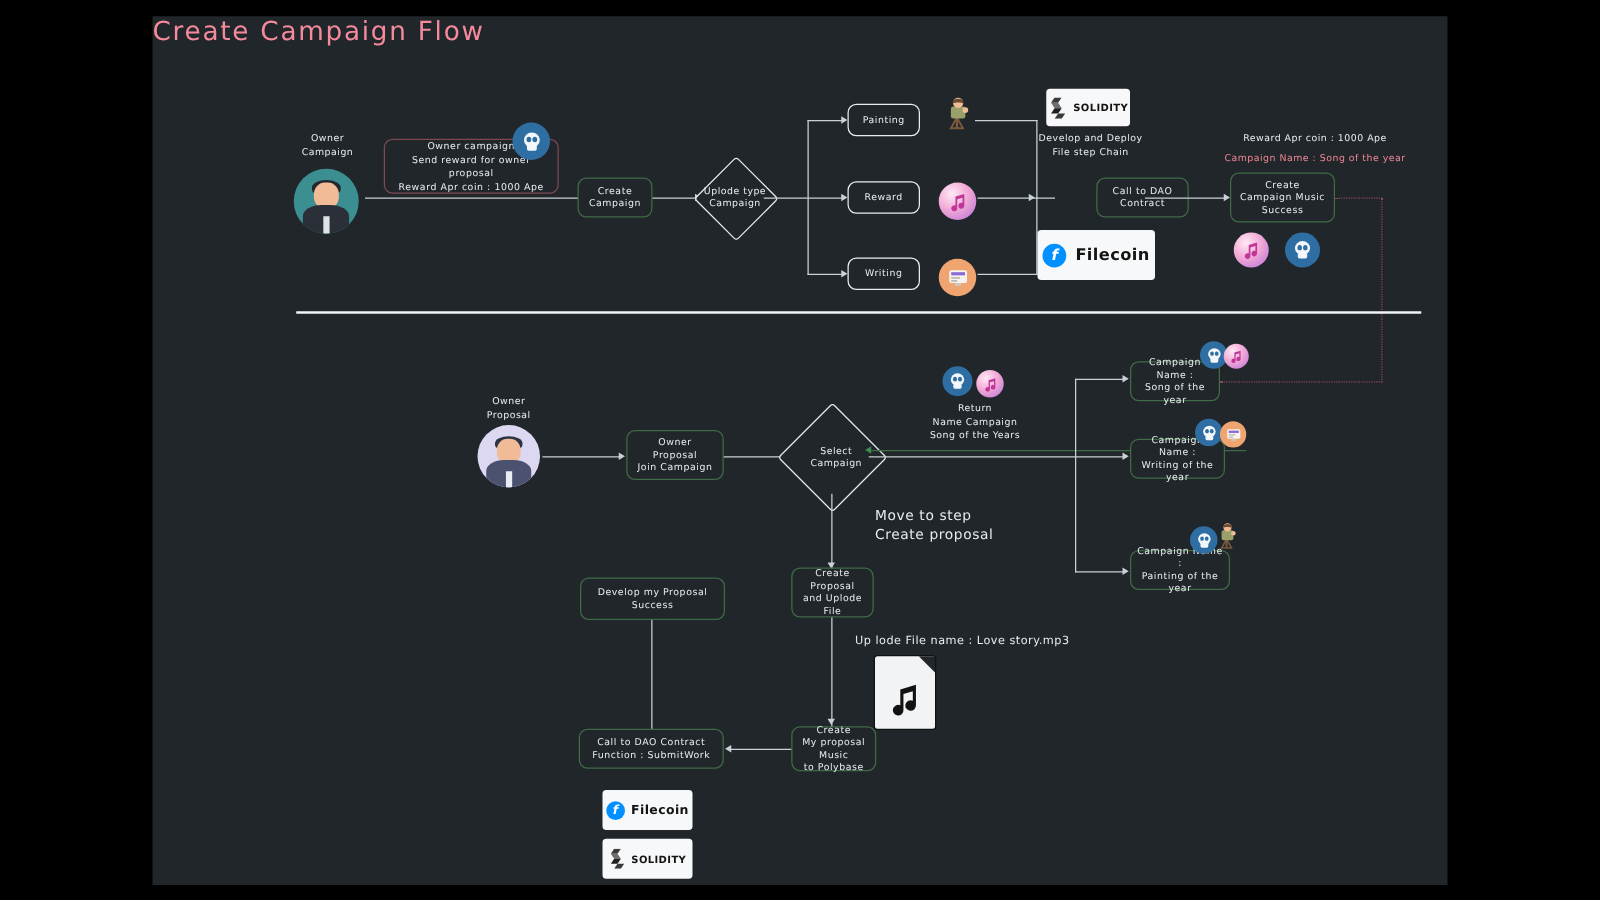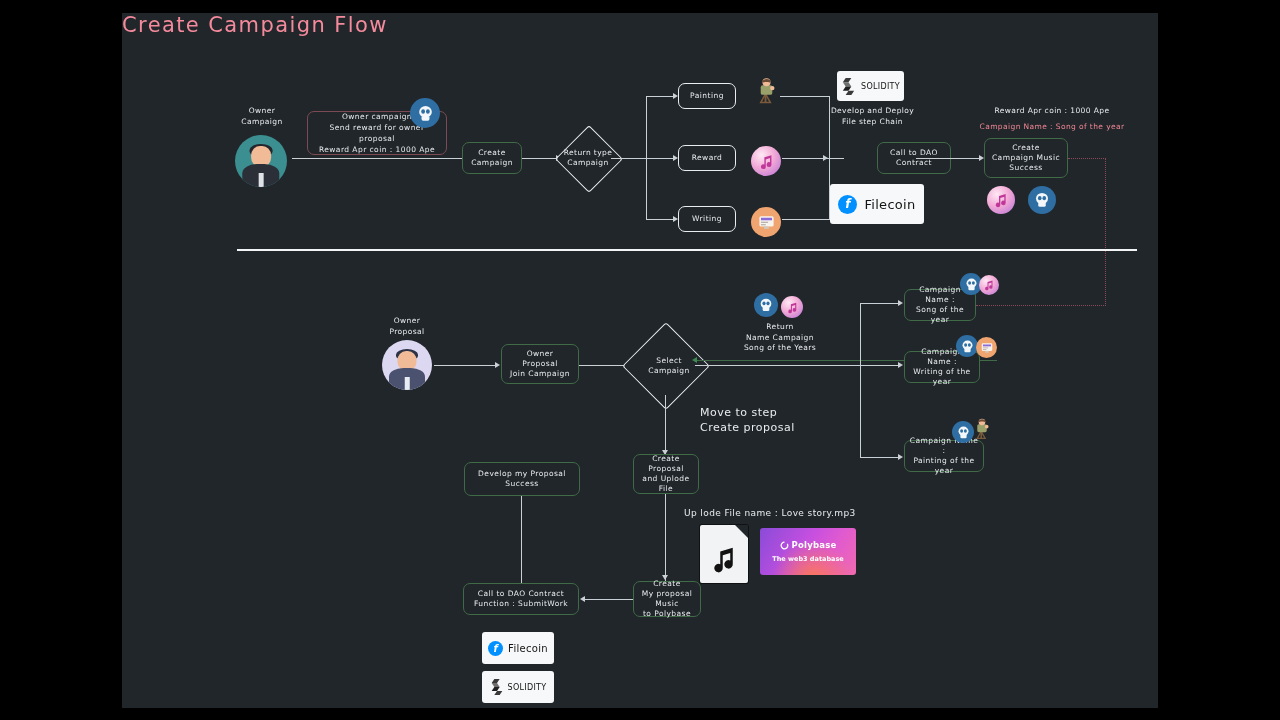--- a/index.html
+++ b/index.html
@@ -51,21 +51,21 @@
 
   
   .tok{position:absolute;border-radius:50%;display:flex;align-items:center;justify-content:center;font-size:11px;overflow:hidden;}
   .tok.ape{background:#2f6ea3;color:#eef4f8;}
   .tok.music{background:radial-gradient(circle at 35% 30%,#ffe9f4 0%,#f2a9d6 45%,#b46fd6 100%);color:#c0379a;}
   .tok.writing{background:#f0a46f;}
   .tok.paint{background:transparent;}
 
   
   .chip{position:absolute;background:#f7f8f9;border-radius:3px;display:flex;align-items:center;justify-content:center;gap:5px;}
-  .chip .txt{font-family:"DejaVu Sans",sans-serif;font-weight:400;color:#141414;letter-spacing:.3px;}
+  .chip .txt{font-family:"DejaVu Sans",sans-serif;font-weight:700;color:#141414;letter-spacing:.3px;}
   .fc-dot{border-radius:50%;background:#0090ff;color:#fff;display:flex;align-items:center;justify-content:center;font-style:italic;font-weight:700;}
   .sol{display:inline-block;}
 
   .polycard{position:absolute;border-radius:3px;background:
       radial-gradient(ellipse at 55% 115%,#ff7a4d 0%,rgba(255,122,77,0) 55%),
       linear-gradient(120deg,#8a4bd8 0%,#c64fe0 45%,#e05ad0 70%,#f06ab0 100%);
       display:flex;flex-direction:column;align-items:center;justify-content:center;color:#fff;}
   .polycard .t1{font-size:8.5px;font-weight:700;letter-spacing:.2px;display:flex;align-items:center;gap:3px;}
   .polycard .t2{font-size:6.5px;font-weight:700;margin-top:5px;}
 
@@ -104,21 +104,21 @@
   <div class="ln h" style="left:170px;top:145px;width:175px;"></div>
   <div class="arrow r" style="left:344px;top:141.5px;"></div>
 
   <div class="node" style="left:340px;top:129px;width:60px;height:32px;">Create
 Campaign</div>
 
   <div class="ln h" style="left:400px;top:145px;width:35px;"></div>
   <div class="arrow r" style="left:434px;top:141.5px;"></div>
 
   <div class="diamond" style="left:443px;top:122px;width:46px;height:46px;"></div>
-  <div class="diamond-label" style="left:438px;top:131px;width:56px;height:28px;">Return type
+  <div class="diamond-label" style="left:438px;top:131px;width:56px;height:28px;">Uplode type
 Campaign</div>
 
   <div class="ln h" style="left:489px;top:145px;width:35px;"></div>
   <div class="ln v" style="left:524px;top:83px;height:124px;"></div>
 
   <div class="ln h" style="left:524px;top:83px;width:28px;"></div>
   <div class="arrow r" style="left:551px;top:79.5px;"></div>
   <div class="ln h" style="left:524px;top:145px;width:28px;"></div>
   <div class="arrow r" style="left:551px;top:141.5px;"></div>
   <div class="ln h" style="left:524px;top:206px;width:28px;"></div>
@@ -337,29 +337,20 @@
 
   <div class="cap md left" style="left:562px;top:494px;width:260px;">Up lode File name : Love story.mp3</div>
 
   <div class="mp3" style="left:578px;top:512px;width:48px;height:58px;">
     <div class="fold"></div>
     <svg style="position:absolute;left:9px;top:18px;" width="30" height="32" viewBox="0 0 24 24">
           <path d="M19 3L9 6v10.2A3.4 3.4 0 1 0 11 19V9l6-1.8v6A3.4 3.4 0 1 0 19 16z" fill="#121212"></path>
         </svg>
   </div>
 
-  <div class="polycard" style="left:638px;top:515px;width:96px;height:47px;">
-    <div class="t1">
-      <svg width="9" height="9" viewBox="0 0 16 16">
-            <path d="M8 1a7 7 0 1 0 6 3.6l-2 1.2A4.7 4.7 0 1 1 8 3.3z" fill="#fff"></path>
-          </svg>
-      <span>Polybase</span>
-    </div>
-    <div class="t2">The web3 database</div>
-  </div>
 
   <div class="node" style="left:511px;top:568px;width:68px;height:36px;">Create
 My proposal Music
 to Polybase</div>
 
   <div class="ln h" style="left:462px;top:586px;width:49px;"></div>
   <div class="arrow l" style="left:458px;top:582.5px;"></div>
 
   <div class="node" style="left:341px;top:570px;width:116px;height:32px;">Call to DAO Contract
 Function : SubmitWork</div>

